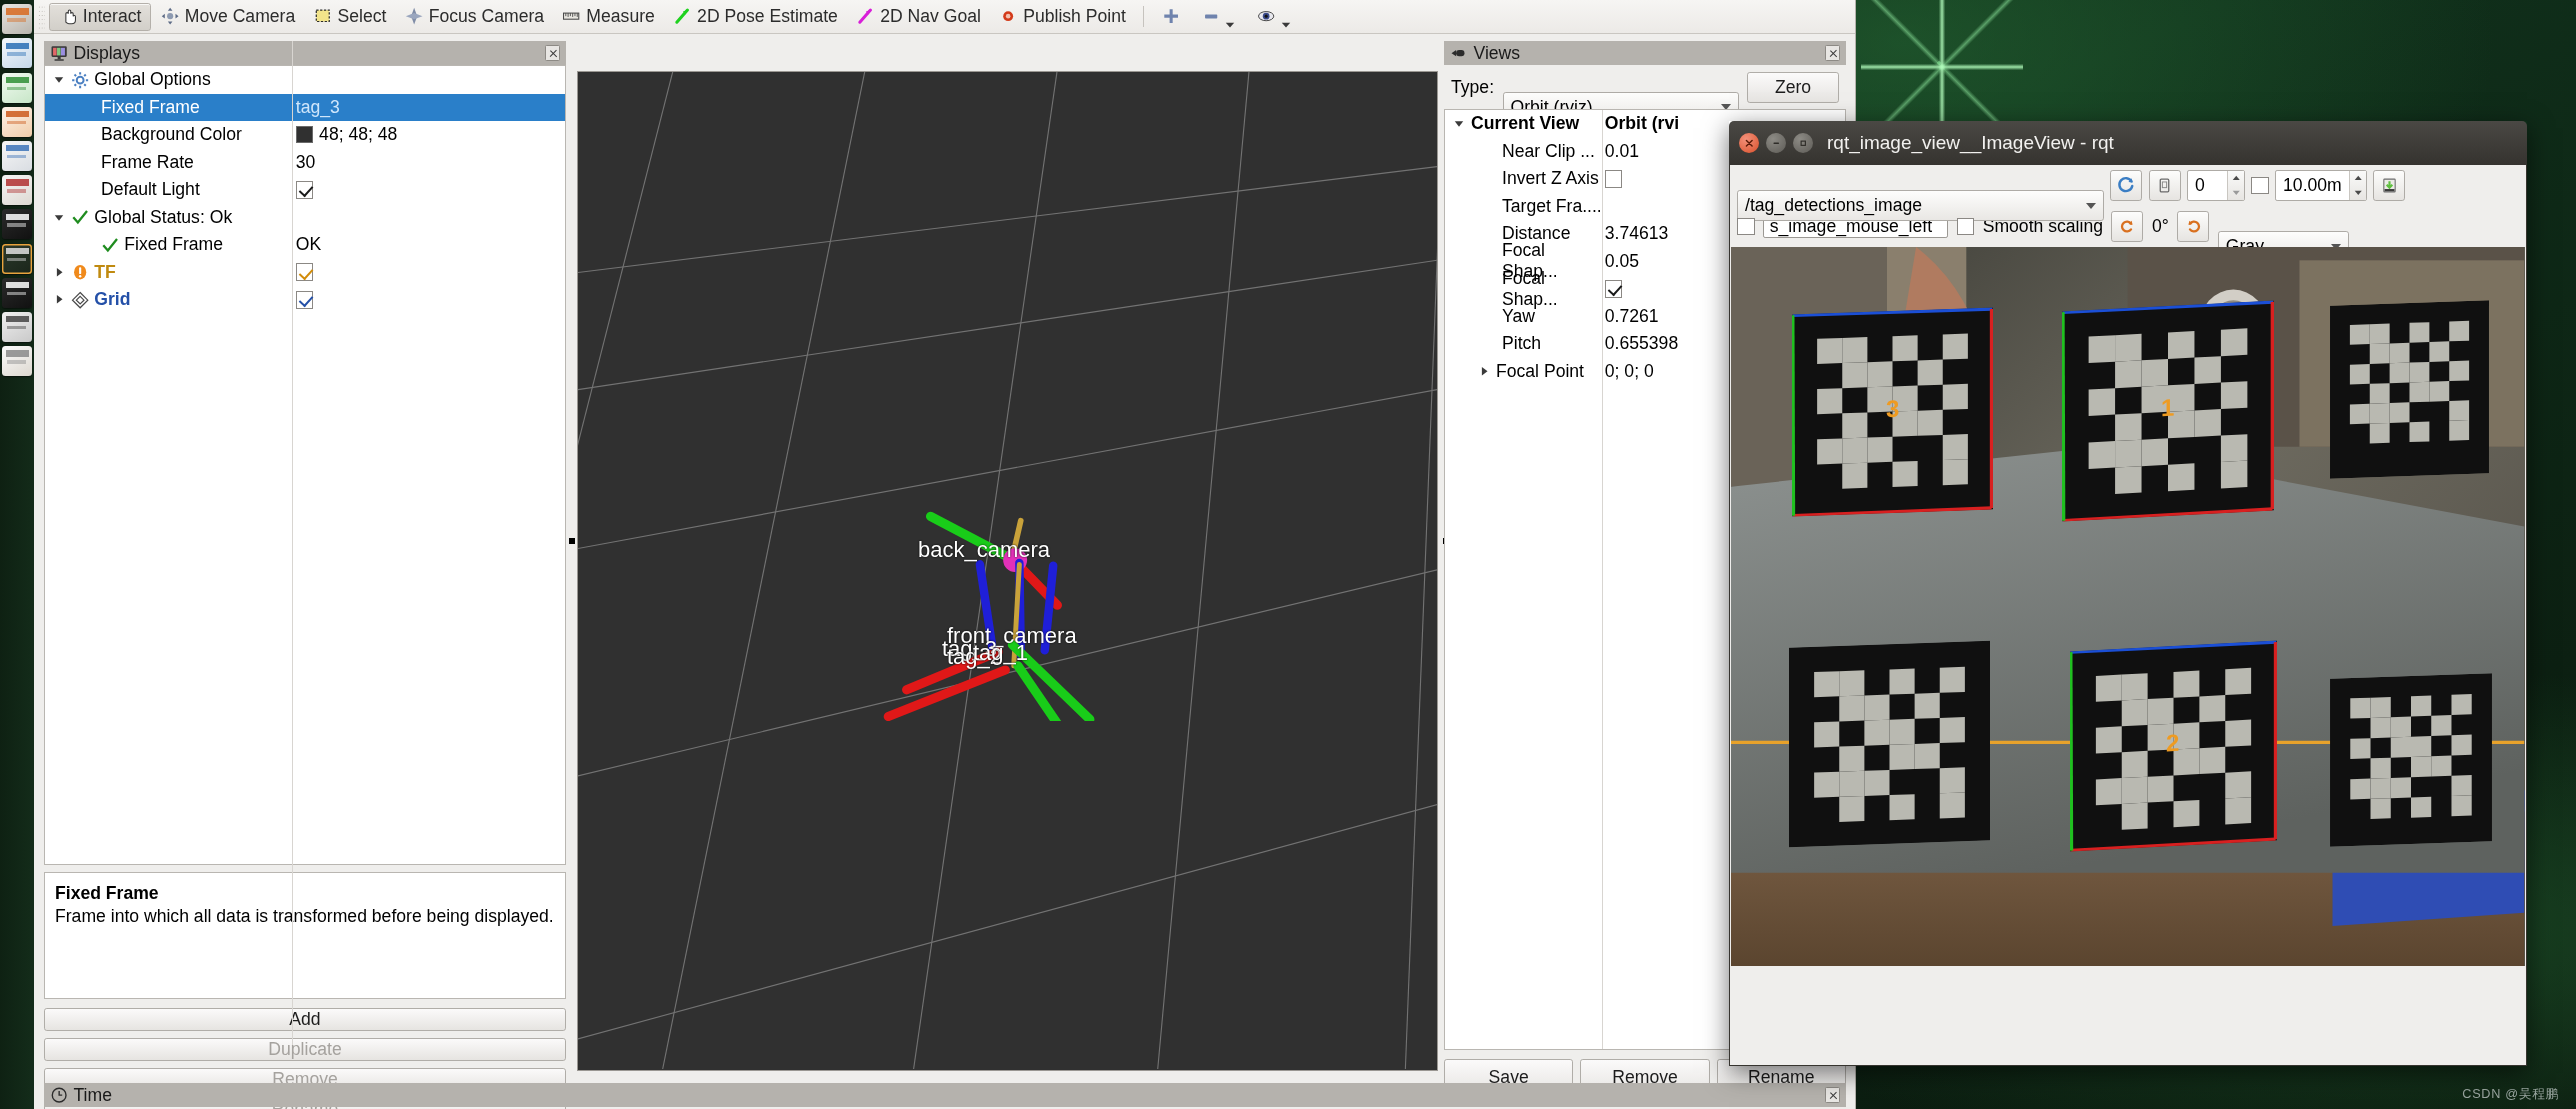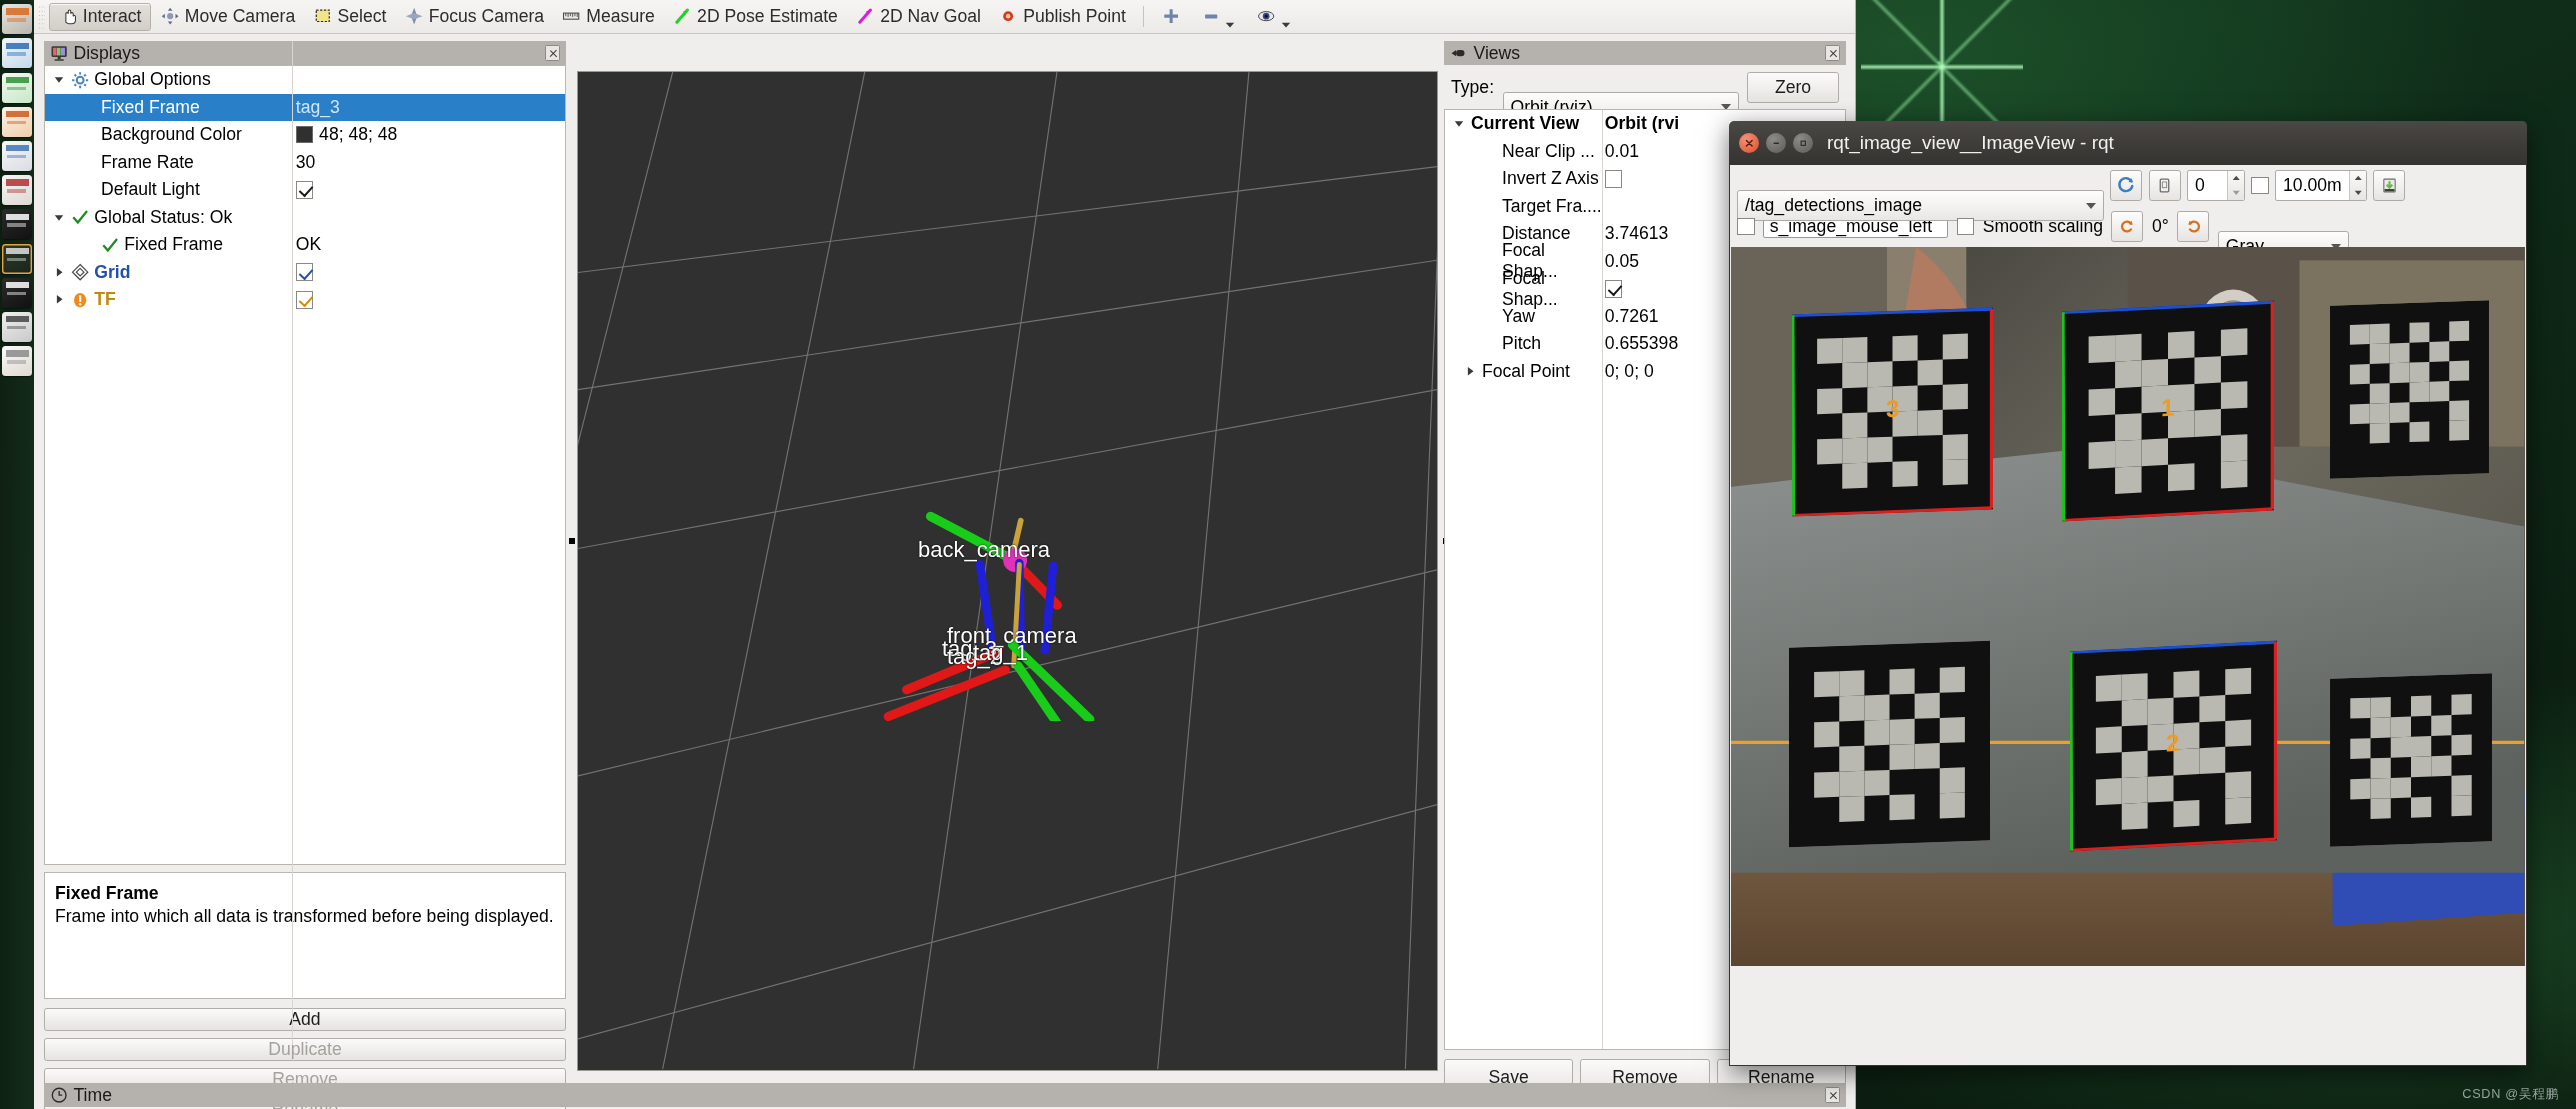--- a/index.html
+++ b/index.html
@@ -372,43 +372,43 @@
             <span class="tval">
               <span>OK</span>
             </span>
           </div>
           <div class="trow">
             <span class="tname" style="padding-left:7px">
               <svg class="arrow" width="12.7" height="12.7" viewBox="0 0 18 18">
                 <path d="M6 3 L6 15 L14 9 Z" fill="#3a3a3a"></path>
               </svg>
               <svg class="ind" width="18.3" height="18.3" viewBox="0 0 24 24">
-                <path d="M12 2 L22 12 L12 22 L2 12 Z" fill="none" stroke="#4a4a4a" stroke-width="1.6"></path>
-                <path d="M12 7 L17 12 L12 17 L7 12 Z" fill="none" stroke="#4a4a4a" stroke-width="1.6"></path>
-              </svg>
-              <span style="color:#2450a8;font-weight:bold;">Grid</span>
-            </span>
-            <span class="tval">
-              <span class="cb on blue"></span>
+                <ellipse cx="12" cy="12" rx="8" ry="9.5" fill="#f08a1c"></ellipse>
+                <rect x="10.6" y="5.5" width="2.8" height="9" rx="1.2" fill="#fff"></rect>
+                <circle cx="12" cy="17.4" r="1.6" fill="#fff"></circle>
+              </svg>
+              <span style="color:#c08a10;font-weight:bold;">TF</span>
+            </span>
+            <span class="tval">
+              <span class="cb on orange"></span>
             </span>
           </div>
           <div class="trow">
             <span class="tname" style="padding-left:7px">
               <svg class="arrow" width="12.7" height="12.7" viewBox="0 0 18 18">
                 <path d="M6 3 L6 15 L14 9 Z" fill="#3a3a3a"></path>
               </svg>
               <svg class="ind" width="18.3" height="18.3" viewBox="0 0 24 24">
-                <ellipse cx="12" cy="12" rx="8" ry="9.5" fill="#f08a1c"></ellipse>
-                <rect x="10.6" y="5.5" width="2.8" height="9" rx="1.2" fill="#fff"></rect>
-                <circle cx="12" cy="17.4" r="1.6" fill="#fff"></circle>
-              </svg>
-              <span style="color:#c08a10;font-weight:bold;">TF</span>
-            </span>
-            <span class="tval">
-              <span class="cb on orange"></span>
+                <path d="M12 2 L22 12 L12 22 L2 12 Z" fill="none" stroke="#4a4a4a" stroke-width="1.6"></path>
+                <path d="M12 7 L17 12 L12 17 L7 12 Z" fill="none" stroke="#4a4a4a" stroke-width="1.6"></path>
+              </svg>
+              <span style="color:#2450a8;font-weight:bold;">Grid</span>
+            </span>
+            <span class="tval">
+              <span class="cb on blue"></span>
             </span>
           </div>
         </div>
       <div id="disp-desc">
         <b>Fixed Frame</b>
         <div>Frame into which all data is transformed before being displayed.</div>
       </div>
       <div id="disp-btns">
           <div class="btn">Add</div>
           <div class="btn dis">Duplicate</div>
@@ -559,21 +559,21 @@
           <div class="trow">
             <span class="tname" style="flex:0 0 157px;padding-left:38px">
               <span class="arrow"></span>
               <span style="">Pitch</span>
             </span>
             <span class="tval">
               <span style="">0.655398</span>
             </span>
           </div>
           <div class="trow">
-            <span class="tname" style="flex:0 0 157px;padding-left:18px">
+            <span class="tname" style="flex:0 0 157px;padding-left:32px">
               <svg class="arrow" width="12.7" height="12.7" viewBox="0 0 18 18">
                 <path d="M6 3 L6 15 L14 9 Z" fill="#3a3a3a"></path>
               </svg>
               <span style="">Focal Point</span>
             </span>
             <span class="tval">
               <span style="">0; 0; 0</span>
             </span>
           </div>
         </div>

